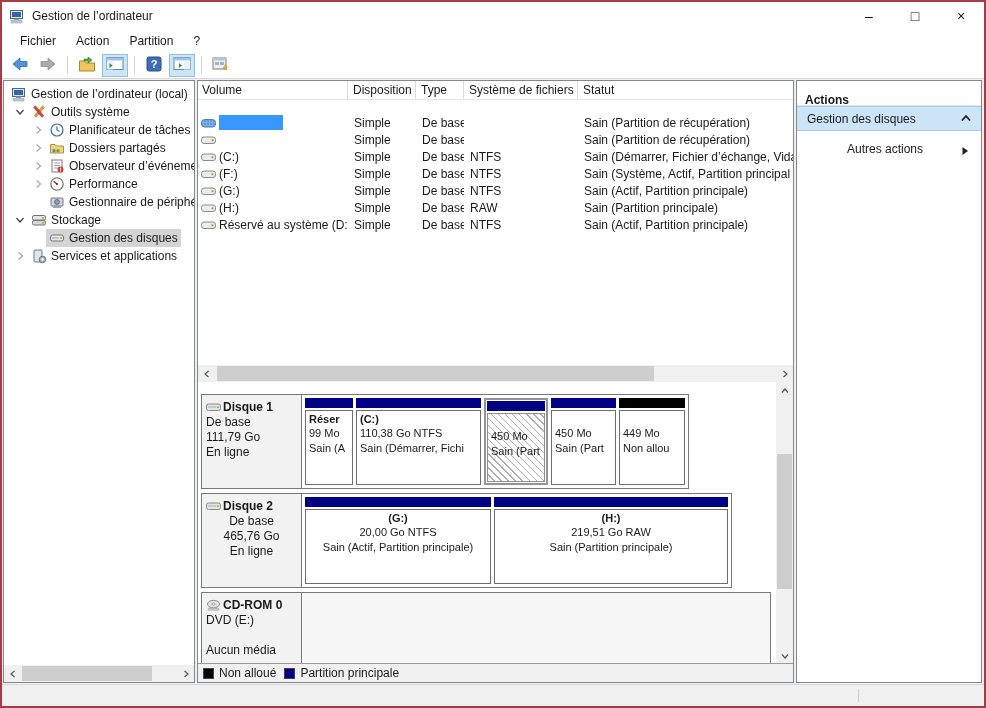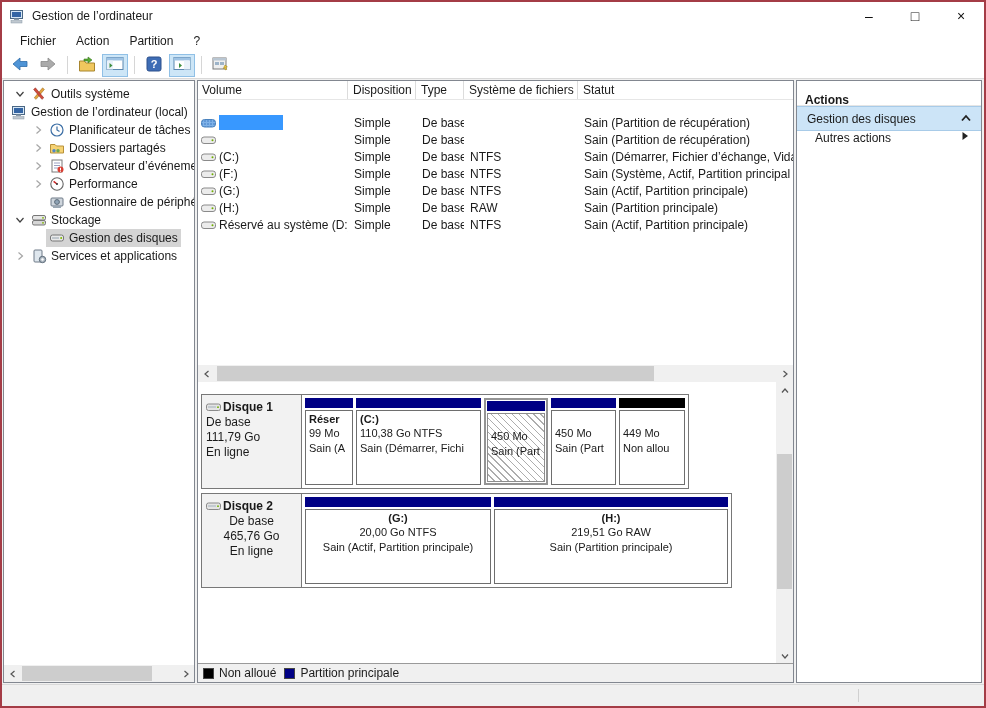--- a/index.html
+++ b/index.html
@@ -67,21 +67,21 @@
 .part.sel{border:2px solid #949494;padding:1px}
 .pbody.hatch{background:repeating-linear-gradient(45deg,#fff 0 4px,#adadad 4px 5px);border-color:#8d8d8d}
 
 .legend{position:absolute;left:0;right:0;bottom:0;height:19px;border-top:1px solid #9a9a9a;background:#f0f0f0;display:flex;align-items:center;padding-left:5px;gap:8px}
 .leg-item{display:flex;align-items:center}
 .leg-sq{width:11px;height:11px;display:inline-block;border:1px solid #444;margin-right:5px}
 
 .actions-panel{position:absolute;left:794px;top:78px;right:2px;bottom:23px;background:#fff;border:1px solid #828790;overflow:hidden}
 .actions-title{font-weight:bold;padding:12px 8px;height:23px;border-bottom:1px solid #e5e5e5}
 .action-group-header{height:25px;background:#cce4f7;border-top:1px solid #a8cbe8;border-bottom:1px solid #a8cbe8;display:flex;align-items:center;padding:0 10px}
-.action-sub{height:25px;display:flex;align-items:flex-start;padding:0 12px 0 18px}
+.action-sub{height:25px;display:flex;align-items:flex-end;padding:0 12px 0 50px}
 .chev{margin-left:auto;display:inline-flex}
 
 .statusbar{position:absolute;left:0;right:0;bottom:0;height:22px;background:#f0f0f0;border-top:1px solid #d9d9d9}
 .sb-divider{position:absolute;left:856px;top:4px;bottom:4px;width:1px;background:#d0d0d0}
 </style>
 </head>
 <body>
 
 <div class="window">
   <div class="titlebar">
@@ -154,47 +154,47 @@
             <rect x="1" y="2" width="13" height="2.5" fill="#b9c6d2"></rect>
             <rect x="3" y="6" width="4" height="3" fill="#9db3c8"></rect>
             <rect x="8" y="6" width="4" height="3" fill="#9db3c8"></rect>
             <path d="M13 9 l2.4 1.8 -1.5 0.4 0.9 2.2 -1.5 0.5 -0.9 -2.2 -1.2 1 z" fill="#e8c53d" stroke="#9a7d1c" stroke-width="0.5"></path>
           </svg></span>
       </div>
     </div>
 
   <div class="tree-panel">
     <div class="tree" id="tree">
+        <div class="titem" style="padding-left: 4px;">
+          <span class="titem-inner">
+            <span class="ticon">
+              <svg width="16" height="16" viewBox="0 0 16 16">
+                <rect x="1.5" y="2.5" width="12" height="8" fill="#d6e6f5" stroke="#4a6784"></rect>
+                <rect x="3" y="4" width="9" height="5" fill="#3465a4"></rect>
+                <rect x="5" y="10.5" width="5" height="1.5" fill="#8a9aa8"></rect>
+                <rect x="2" y="12.5" width="11" height="2.5" fill="#c0c8cf" stroke="#8a9aa8" stroke-width="0.5"></rect>
+              </svg>
+            </span>
+            <span class="tlabel">Gestion de l’ordinateur (local)</span>
+          </span>
+        </div>
         <div class="titem" style="padding-left: 8px;">
           <span class="expander">
             <svg width="10" height="10" viewBox="0 0 10 10">
               <path d="M1.5 3 L5 7 L8.5 3" stroke="#404040" fill="none" stroke-width="1.2"></path>
             </svg>
           </span>
           <span class="titem-inner">
             <span class="ticon">
               <svg width="16" height="16" viewBox="0 0 16 16">
                 <rect x="6.8" y="1" width="2.4" height="13" transform="rotate(40 8 8)" fill="#e3a23d" stroke="#9c6f22" stroke-width="0.5"></rect>
                 <rect x="6.8" y="1" width="2.4" height="13" transform="rotate(-40 8 8)" fill="#cf4a3c" stroke="#8f2f24" stroke-width="0.5"></rect>
               </svg>
             </span>
             <span class="tlabel">Outils système</span>
-          </span>
-        </div>
-        <div class="titem" style="padding-left: 4px;">
-          <span class="titem-inner">
-            <span class="ticon">
-              <svg width="16" height="16" viewBox="0 0 16 16">
-                <rect x="1.5" y="2.5" width="12" height="8" fill="#d6e6f5" stroke="#4a6784"></rect>
-                <rect x="3" y="4" width="9" height="5" fill="#3465a4"></rect>
-                <rect x="5" y="10.5" width="5" height="1.5" fill="#8a9aa8"></rect>
-                <rect x="2" y="12.5" width="11" height="2.5" fill="#c0c8cf" stroke="#8a9aa8" stroke-width="0.5"></rect>
-              </svg>
-            </span>
-            <span class="tlabel">Gestion de l’ordinateur (local)</span>
           </span>
         </div>
         <div class="titem" style="padding-left: 26px; text-align: right;">
           <span class="expander">
             <svg width="10" height="10" viewBox="0 0 10 10">
               <path d="M3.5 1.5 L7.5 5 L3.5 8.5" stroke="#a6a6a6" fill="none" stroke-width="1.2"></path>
             </svg>
           </span>
           <span class="titem-inner">
             <span class="ticon">
@@ -560,20 +560,38 @@
             <div class="part" style="width: 234px;">
               <div class="pstripe" style="background: rgb(0, 0, 132);"></div>
               <div class="pbody">
                 <div class="ptitle">(H:)</div>
                 <div class="pline">219,51 Go RAW</div>
                 <div class="pline">Sain (Partition principale)</div>
               </div>
             </div>
           </div>
         </div>
+        <div class="disk-row" style="width: 570px;">
+          <div class="disk-label">
+            <div class="disk-name">
+              <span class="vicon">
+                <svg width="16" height="13" viewBox="0 0 16 13">
+                  <ellipse cx="8" cy="5" rx="6.5" ry="4" fill="#e2e2e2" stroke="#858585"></ellipse>
+                  <ellipse cx="8" cy="5" rx="1.8" ry="1.1" fill="#fafafa" stroke="#9a9a9a"></ellipse>
+                  <rect x="2" y="9.5" width="12" height="2" rx="1" fill="#cfcfcf" stroke="#8a8a8a" stroke-width="0.5"></rect>
+                </svg>
+              </span>
+              <span>CD-ROM 0</span>
+            </div>
+            <div class="disk-line">DVD (E:)</div>
+            <div class="disk-line"></div>
+            <div class="disk-line">Aucun média</div>
+          </div>
+          <div class="parts empty"></div>
+        </div>
       </div>
     <div class="disk-vscroll">
       <span class="scroll-btn" style="top:0;left:0">
           <svg width="8" height="8" viewBox="0 0 8 8">
             <path d="M1 5.5 L4 2 L7 5.5" stroke="#555" fill="none" stroke-width="1.2"></path>
           </svg>
         </span>
       <div class="vthumb" style="top:72px;height:135px"></div>
       <span class="scroll-btn" style="top:auto;bottom:0;left:0">
           <svg width="8" height="8" viewBox="0 0 8 8">

